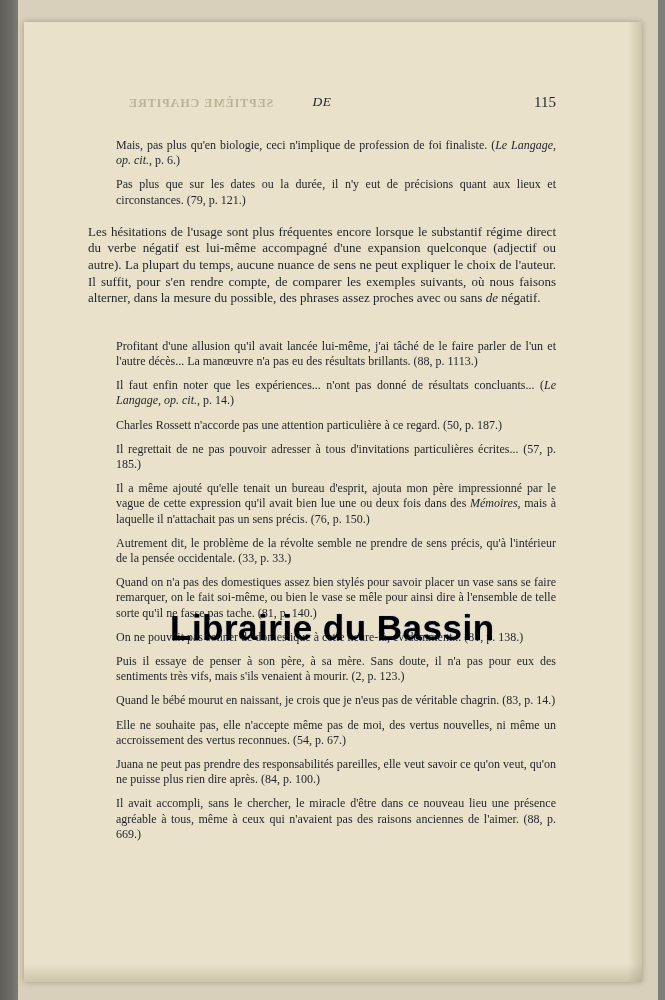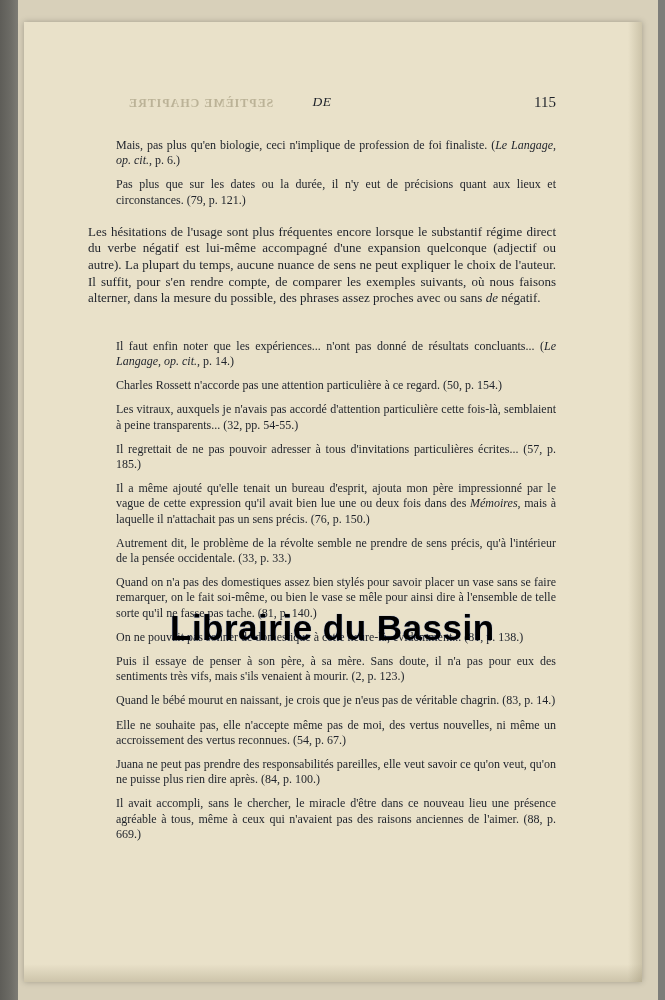--- a/index.html
+++ b/index.html
@@ -167,23 +167,23 @@
         <div class="showthrough">SEPTIÈME CHAPITRE</div>
         <div class="running-head">DE</div>
         <div class="folio">115</div>
       </div>
 
       <p class="quote">Mais, pas plus qu'en biologie, ceci n'implique de profession de foi finaliste. (<i>Le Langage</i>, <i>op. cit.</i>, p. 6.)</p>
       <p class="quote">Pas plus que sur les dates ou la durée, il n'y eut de précisions quant aux lieux et circonstances. (79, p. 121.)</p>
 
       <p class="body-par">Les hésitations de l'usage sont plus fréquentes encore lorsque le substantif régime direct du verbe négatif est lui-même accompagné d'une expansion quelconque (adjectif ou autre). La plupart du temps, aucune nuance de sens ne peut expliquer le choix de l'auteur. Il suffit, pour s'en rendre compte, de comparer les exemples suivants, où nous faisons alterner, dans la mesure du possible, des phrases assez proches avec ou sans <i>de</i> négatif.</p>
 
+      <p class="quote">Profitant d'une allusion qu'il avait lancée lui-même, j'ai tâché de le faire parler de l'un et l'autre décès... La manœuvre n'a pas eu des résultats brillants. (88, p. 1113.)</p>
       <p class="quote">Il faut enfin noter que les expériences... n'ont pas donné de résultats concluants... (<i>Le Langage</i>, <i>op. cit.</i>, p. 14.)</p>
-      <p class="quote">Charles Rossett n'accorde pas une attention particulière à ce regard. (50, p. 154.)</p>
-      <p class="quote">Les vitraux, auxquels je n'avais pas accordé d'attention particulière cette fois-là, semblaient à peine transparents... (32, pp. 54-55.)</p>
+      <p class="quote">Charles Rossett n'accorde pas une attention particulière à ce regard. (50, p. 187.)</p>
       <p class="quote">Il regrettait de ne pas pouvoir adresser à tous d'invitations particulières écrites... (57, p. 185.)</p>
       <p class="quote">Il a même ajouté qu'elle tenait un bureau d'esprit, ajouta mon père impressionné par le vague de cette expression qu'il avait bien lue une ou deux fois dans des <i>Mémoires</i>, mais à laquelle il n'attachait pas un sens précis. (76, p. 150.)</p>
       <p class="quote">Autrement dit, le problème de la révolte semble ne prendre de sens précis, qu'à l'intérieur de la pensée occidentale. (33, p. 33.)</p>
       <p class="quote">Quand on n'a pas des domestiques assez bien stylés pour savoir placer un vase sans se faire remarquer, on le fait soi-même, ou bien le vase se mêle pour ainsi dire à l'ensemble de telle sorte qu'il ne fasse pas tache. (81, p. 140.)</p>
       <p class="quote">On ne pouvait pas sonner de domestique à cette heure-là, évidemment... (81, p. 138.)</p>
       <p class="quote">Puis il essaye de penser à son père, à sa mère. Sans doute, il n'a pas pour eux des sentiments très vifs, mais s'ils venaient à mourir. (2, p. 123.)</p>
       <p class="quote">Quand le bébé mourut en naissant, je crois que je n'eus pas de véritable chagrin. (83, p. 14.)</p>
       <p class="quote">Elle ne souhaite pas, elle n'accepte même pas de moi, des vertus nouvelles, ni même un accroissement des vertus reconnues. (54, p. 67.)</p>
       <p class="quote">Juana ne peut pas prendre des responsabilités pareilles, elle veut savoir ce qu'on veut, qu'on ne puisse plus rien dire après. (84, p. 100.)</p>
       <p class="quote">Il avait accompli, sans le chercher, le miracle d'être dans ce nouveau lieu une présence agréable à tous, même à ceux qui n'avaient pas des raisons anciennes de l'aimer. (88, p. 669.)</p>

